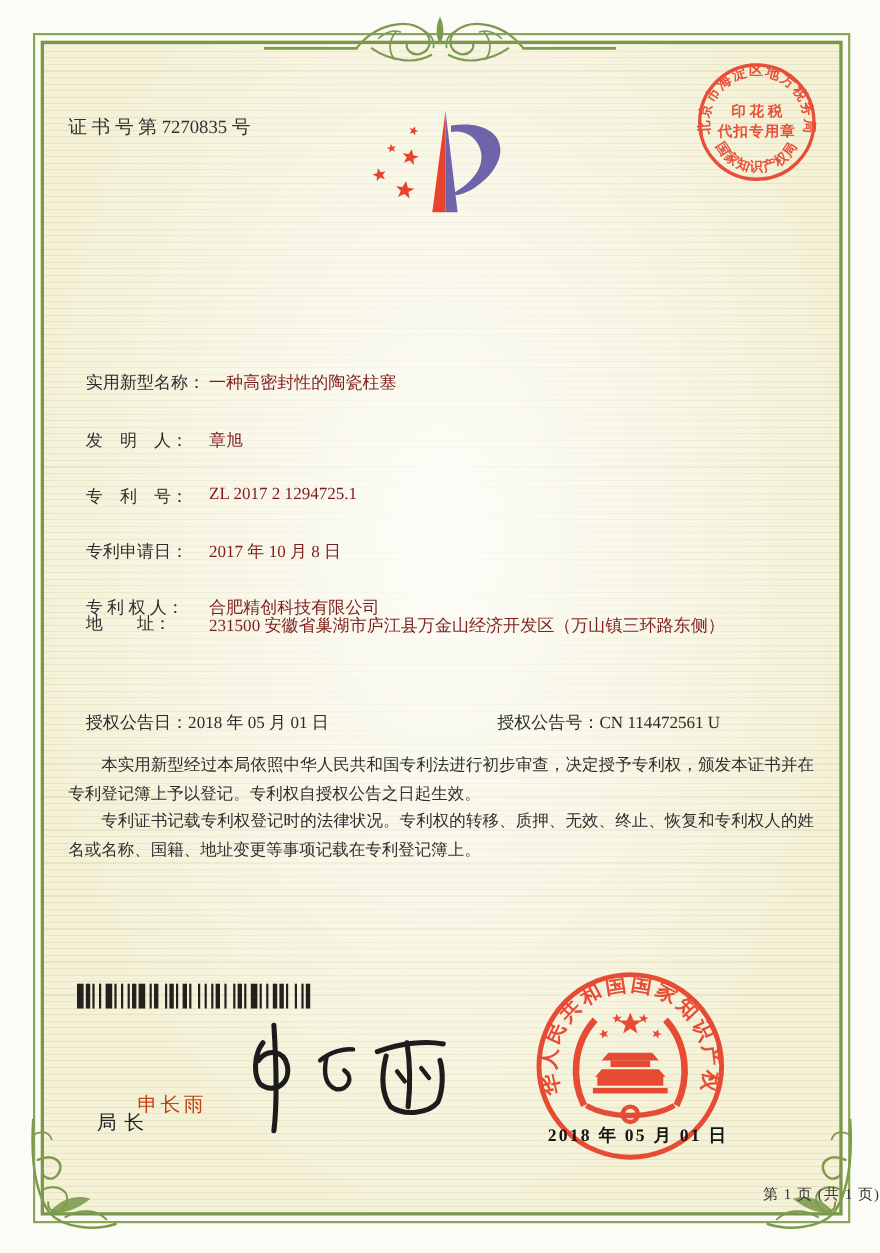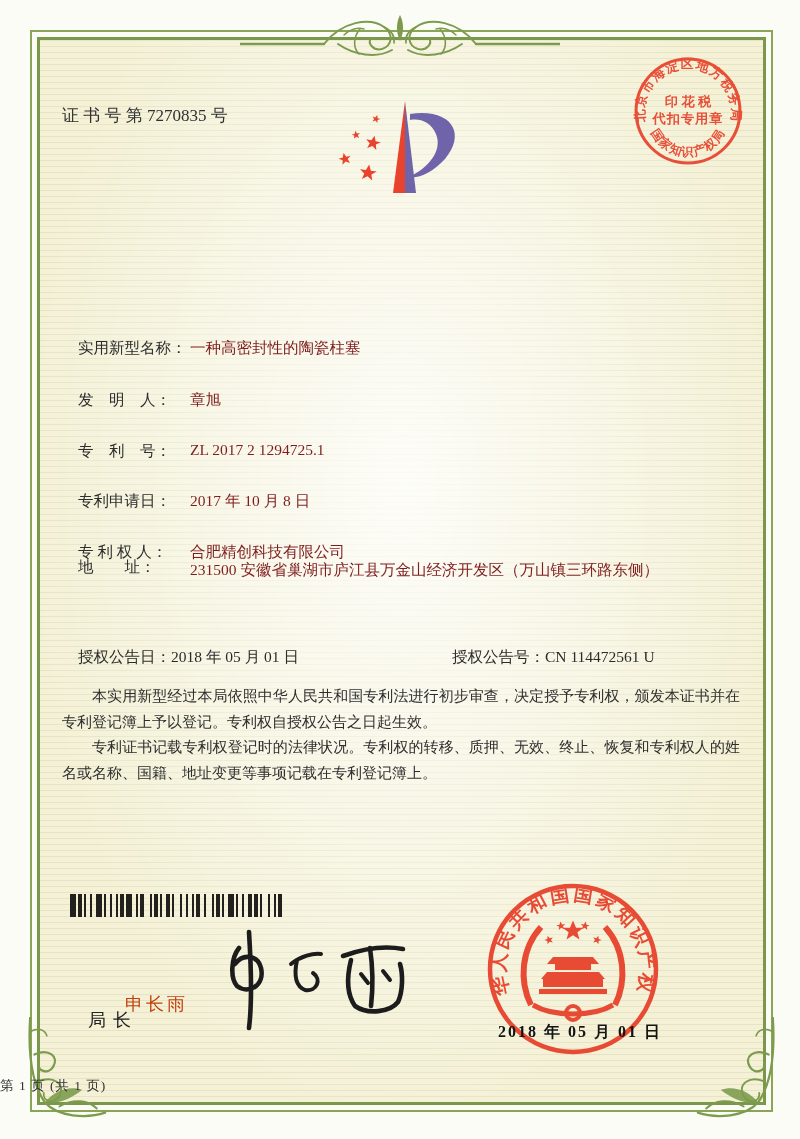--- a/index.html
+++ b/index.html
@@ -41,21 +41,21 @@
     text-align:justify;color:#2e2e2e;}
   .paras p{margin:0;text-indent:2em;}
   .barcode{position:absolute;left:70px;top:894px;width:232px;height:23px;display:flex;overflow:hidden;}
   .barcode div{height:100%;}
   .signer-title{position:absolute;left:88px;top:1008px;font-size:18px;letter-spacing:7px;color:#222;}
   .signer-name{position:absolute;left:88px;top:992px;font-size:18px;letter-spacing:3px;color:#c2410c;margin-left:37px;}
   .signature{position:absolute;left:205px;top:926px;width:218px;height:106px;}
   .seal{position:absolute;left:483px;top:879px;width:180px;height:180px;opacity:.95;}
   .seal-date{position:absolute;left:498px;top:1022px;font-size:16px;letter-spacing:2px;
     font-weight:600;color:#141414;}
-  .footer{position:absolute;left:0;top:1077px;width:100%;text-align:left;font-size:13.5px;
+  .footer{position:absolute;left:0;top:1077px;width:100%;text-align:right;font-size:13.5px;
     letter-spacing:1px;color:#333;}
 </style>
 </head>
 <body>
 
 <div class="page">
 
   <div class="frame-outer"></div>
   <div class="frame-inner"></div>
 

